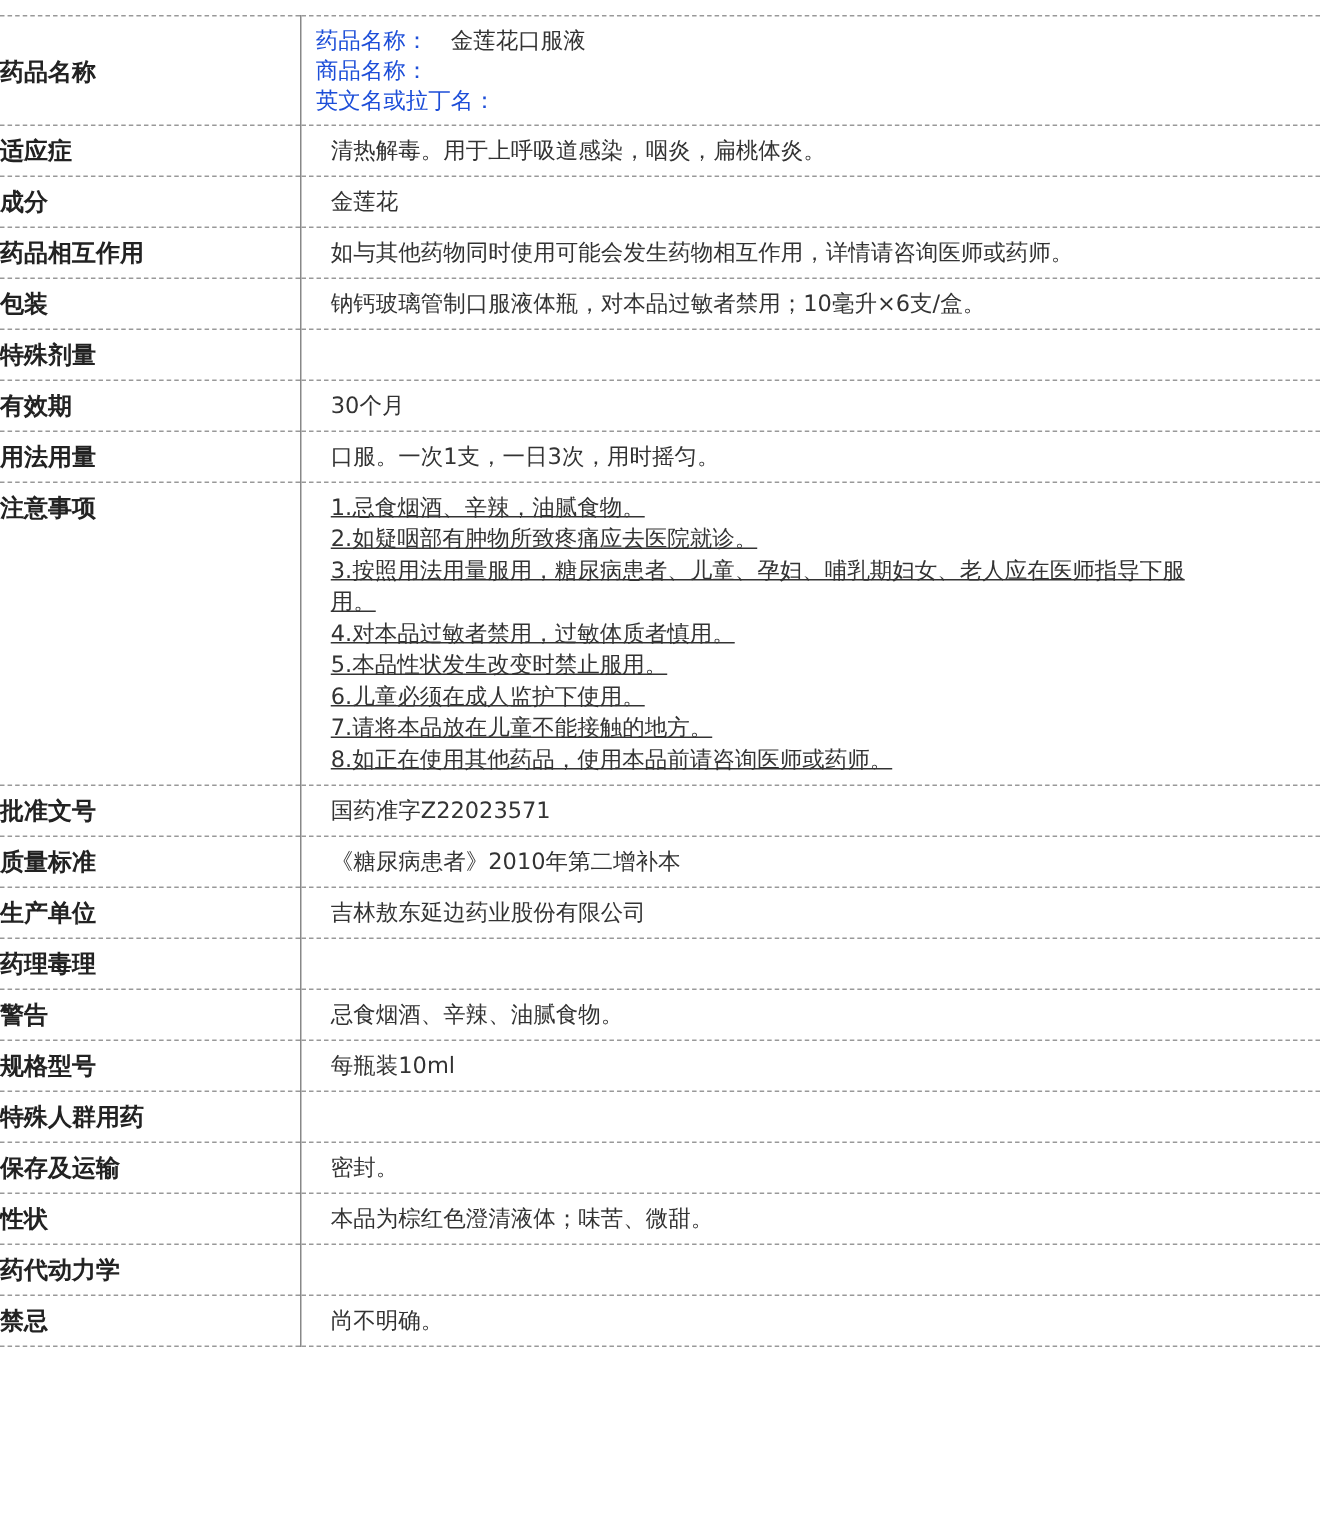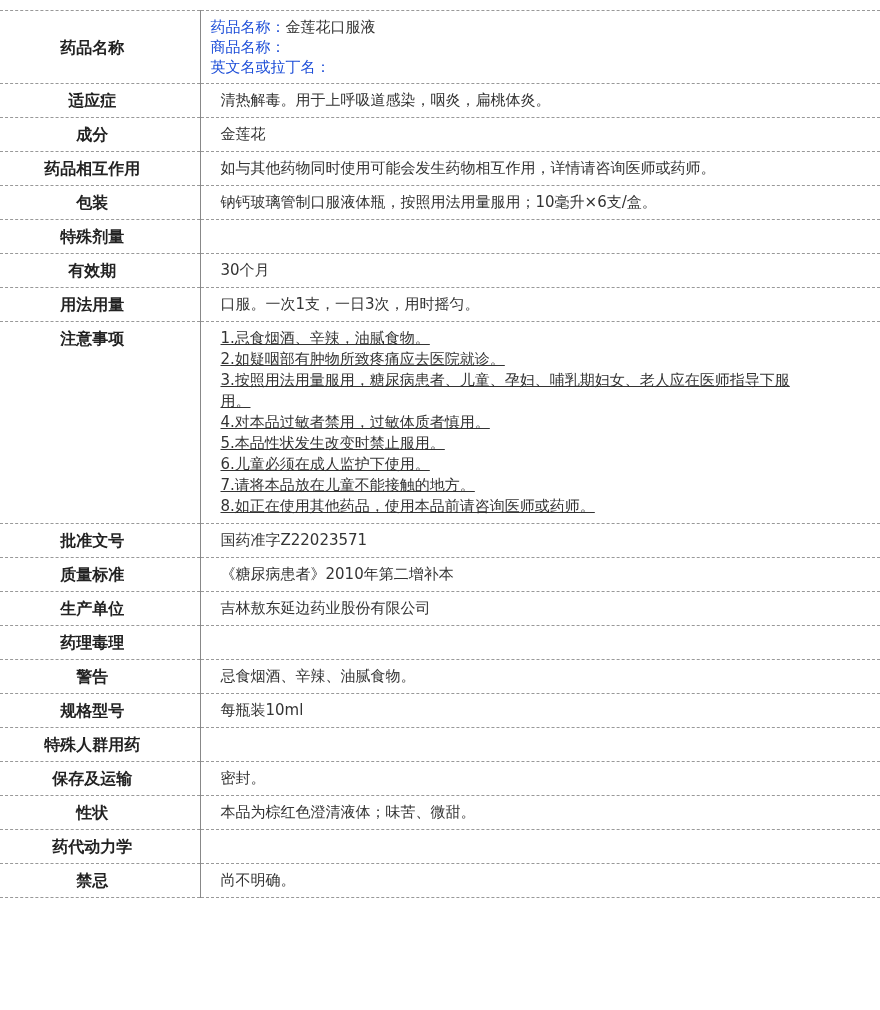--- a/index.html
+++ b/index.html
@@ -24,41 +24,41 @@
   }
   col.c-label { width: 200px; }
   col.c-value { width: 680px; }
   td {
     border-top: 1px dashed #999999;
     vertical-align: middle;
     word-break: break-all;
   }
   td.label {
     border-right: 1px solid #888888;
-    text-align: center;
+    text-align: left;
     padding: 6px 15px 6px 0;
     font-size: 16px;
     font-weight: bold;
     color: #222222;
     line-height: 21px;
   }
   td.value {
     padding: 6px 60px 6px 20px;
     font-size: 15px;
     color: #333333;
     line-height: 21px;
   }
   tr.row-notes td { vertical-align: top; margin-top: 26px; }
   td.value-name {
     padding-left: 10px;
     line-height: 20px;
   }
   .name-field { white-space: nowrap; }
   .prefix { color: #1d4ed8; }
-  .fval { color: #333333; margin-left: 0; }
+  .fval { color: #333333; margin-left: 15px; }
   .note-line { display: block; text-decoration: underline; }
 </style>
 </head>
 <body>
 
 <div class="page">
   <table class="drug-table">
     <colgroup>
         <col class="c-label">
         <col class="c-value">
@@ -84,21 +84,21 @@
         <td class="value">金莲花</td>
       </tr>
 
       <tr>
         <td class="label">药品相互作用</td>
         <td class="value">如与其他药物同时使用可能会发生药物相互作用，详情请咨询医师或药师。</td>
       </tr>
 
       <tr>
         <td class="label">包装</td>
-        <td class="value">钠钙玻璃管制口服液体瓶，按照用法用量服用；10毫升×6支/盒。</td>
+        <td class="value">钠钙玻璃管制口服液体瓶，对本品过敏者禁用；10毫升×6支/盒。</td>
       </tr>
 
       <tr>
         <td class="label">特殊剂量</td>
         <td class="value"></td>
       </tr>
 
       <tr>
         <td class="label">有效期</td>
         <td class="value">30个月</td>

